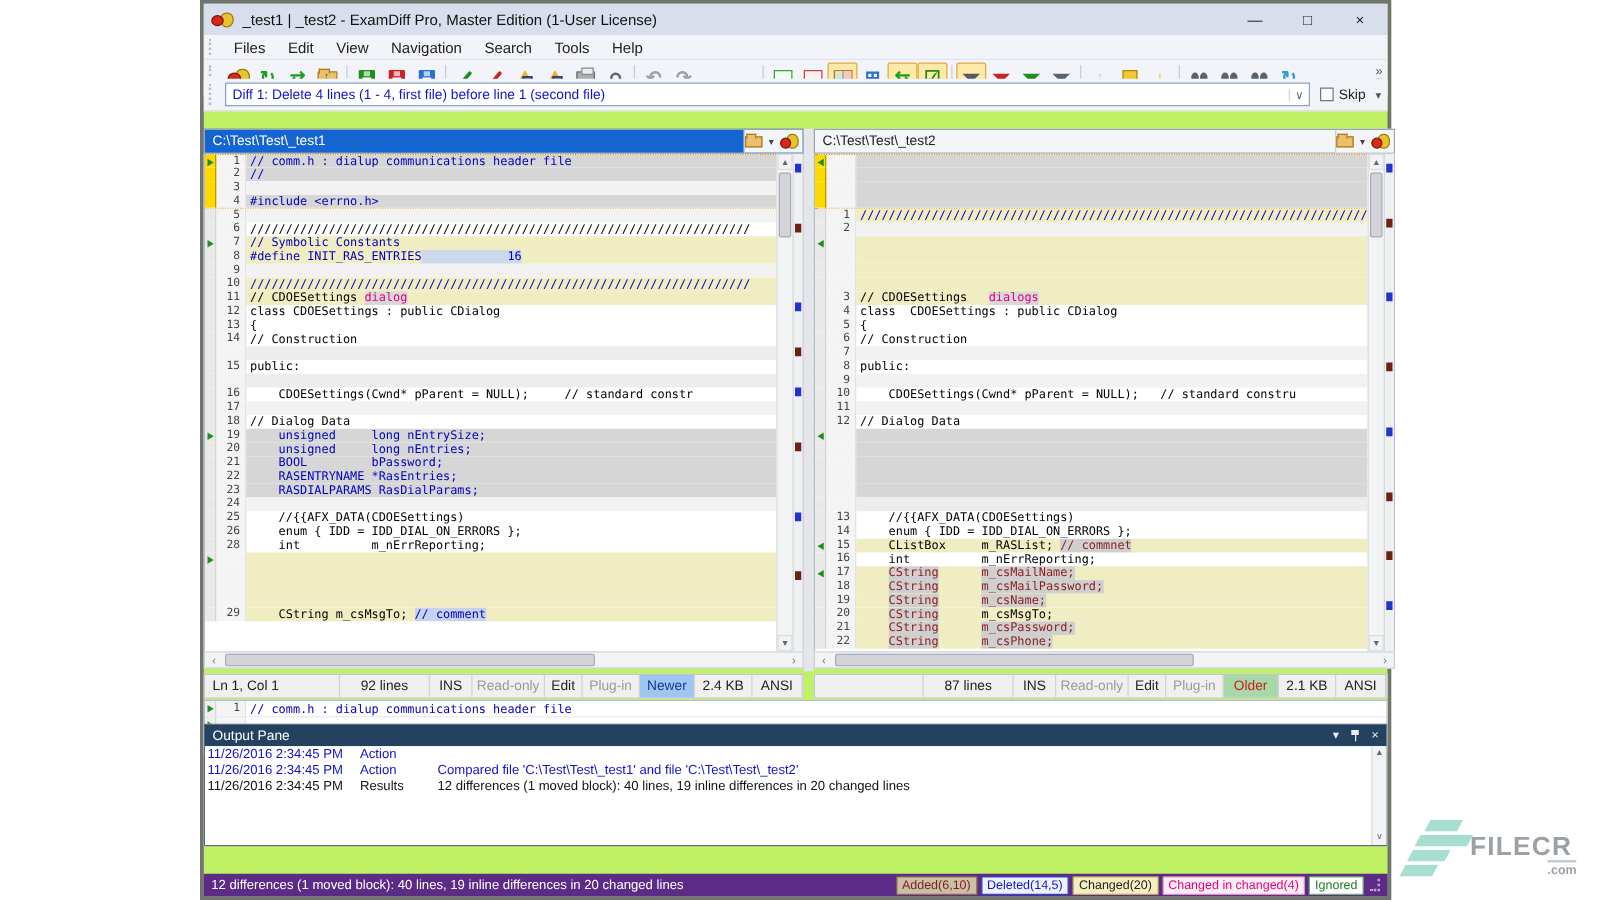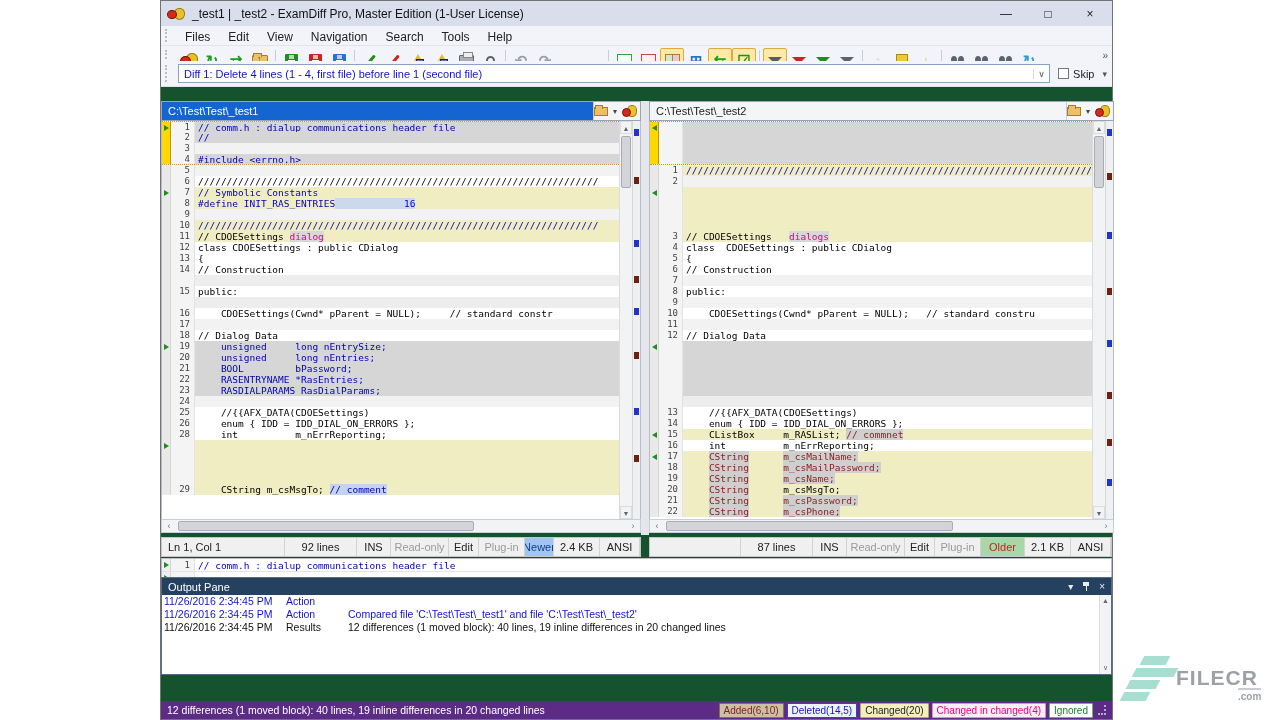--- a/index.html
+++ b/index.html
@@ -1,18 +1,18 @@
 <!DOCTYPE html>
 <html><head>
 <meta charset="utf-8">
 <style>
   * { margin:0; padding:0; box-sizing:border-box; }
   html,body { width:1280px; height:720px; background:#fff; font-family:"Liberation Sans", sans-serif; overflow:hidden; }
 
-  .win { position:absolute; left:160px; top:0; width:953px; height:720px; border:1px solid #737373; background:#14532d; }
+  .win { position:absolute; left:160px; top:0; width:953px; height:720px; border:3px solid #737373; background:#bef264; }
 
   
   .titlebar { position:absolute; left:0; top:0; right:0; height:25px; background:#d9deec; display:flex; align-items:center; padding:0 6px; }
   .app-logo { width:18px; height:16px; position:relative; margin-right:7px; }
   .app-logo .pear { position:absolute; left:7px; top:2px; width:11px; height:12px; background:#e8c22a; border-radius:45% 45% 50% 50%; border:1px solid #9a7d10;}
   .app-logo .apple { position:absolute; left:0; top:4px; width:10px; height:9px; background:#d42a1a; border-radius:50%; border:1px solid #7c1208;}
   .title-text { font-size:12px; color:#111; }
   .caption-btns { margin-left:auto; display:flex; gap:26px; padding-right:8px; }
   .cap { font-size:12px; color:#222; width:16px; text-align:center; cursor:default; }
 
@@ -785,21 +785,21 @@
   </div>
 
   <div class="statusrow">
     <div class="statusbar sb-left" id="status-left">
         <span class="cell first">Ln 1, Col 1</span>
         <span class="cell" style="width: 72px;">92 lines</span>
         <span class="cell" style="width: 34px;">INS</span>
         <span class="cell dim" style="width: 58px;">Read-only</span>
         <span class="cell" style="width: 30px;">Edit</span>
         <span class="cell dim" style="width: 46px;">Plug-in</span>
-        <span class="cell newer" style="width: 29px;">Newer</span>
+        <span class="cell newer" style="width: 44px;">Newer</span>
         <span class="cell" style="width: 46px;">2.4 KB</span>
         <span class="cell" style="width: 40px;">ANSI</span>
       </div>
     <div class="statusbar sb-right" id="status-right">
         <span class="cell first"></span>
         <span class="cell" style="width: 72px;">87 lines</span>
         <span class="cell" style="width: 34px;">INS</span>
         <span class="cell dim" style="width: 58px;">Read-only</span>
         <span class="cell" style="width: 30px;">Edit</span>
         <span class="cell dim" style="width: 46px;">Plug-in</span>

